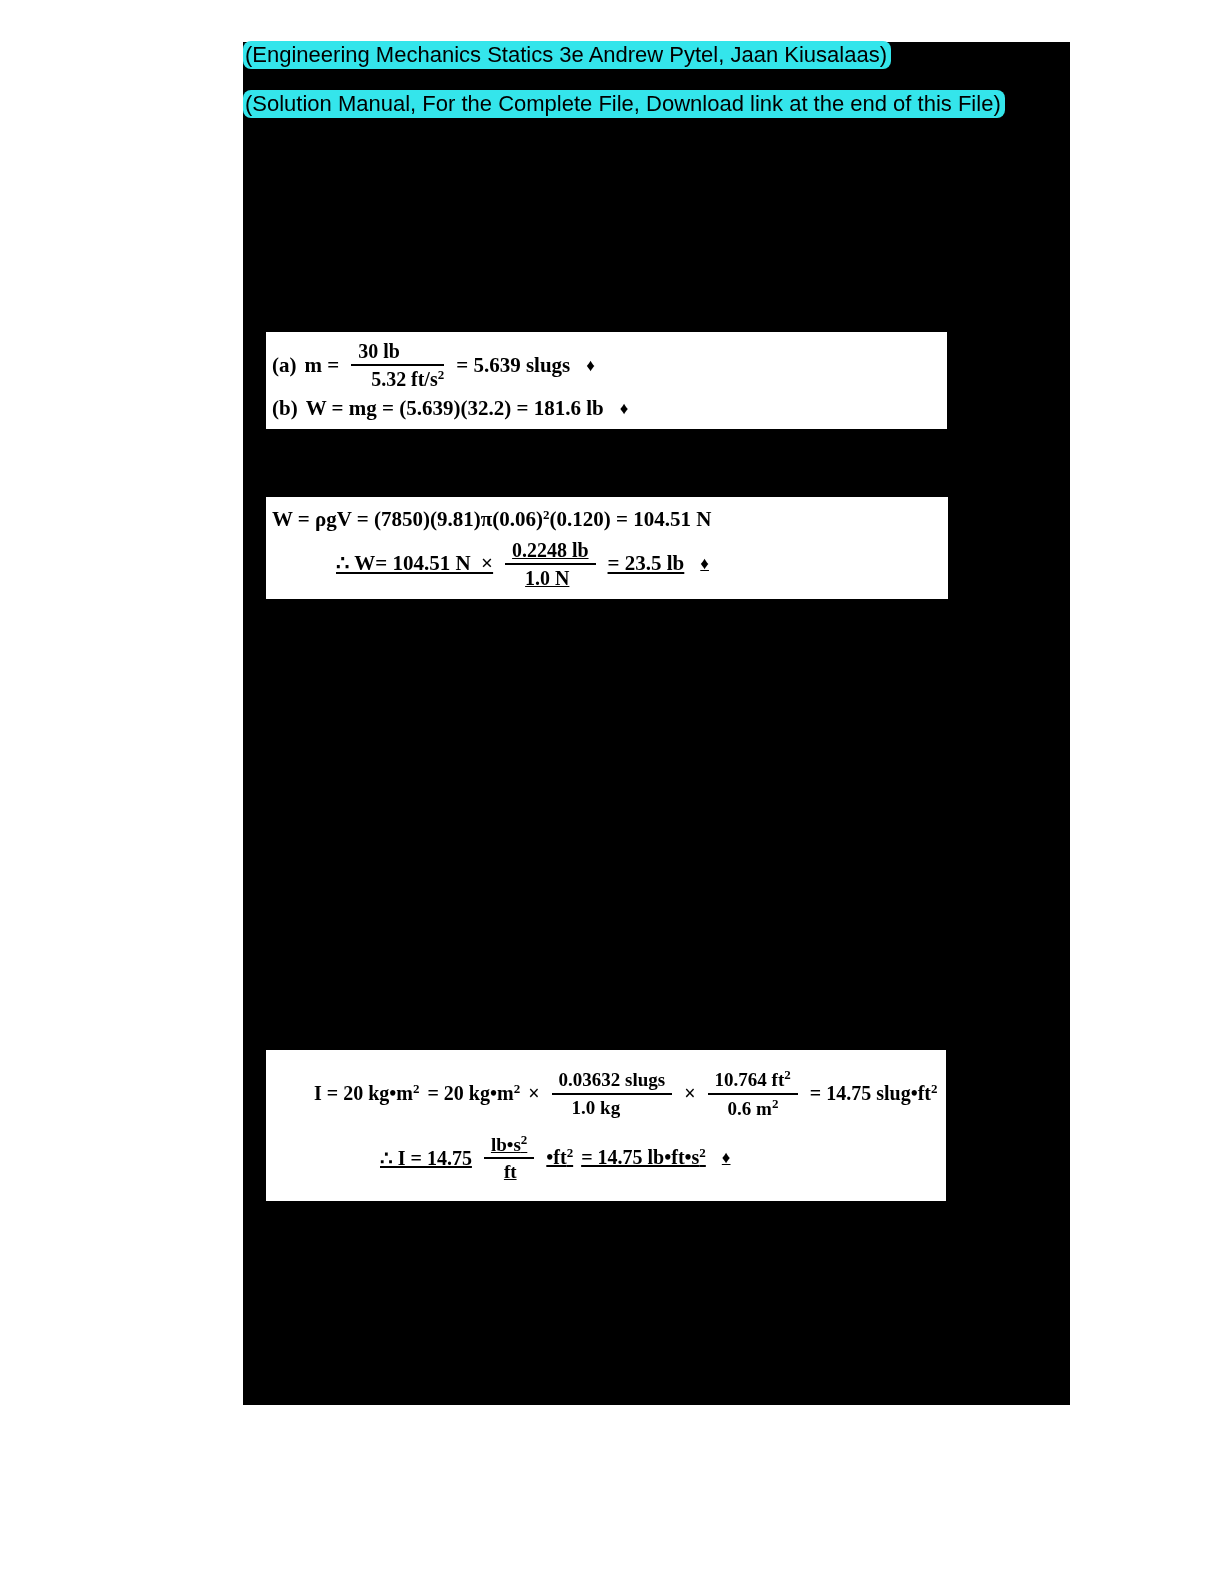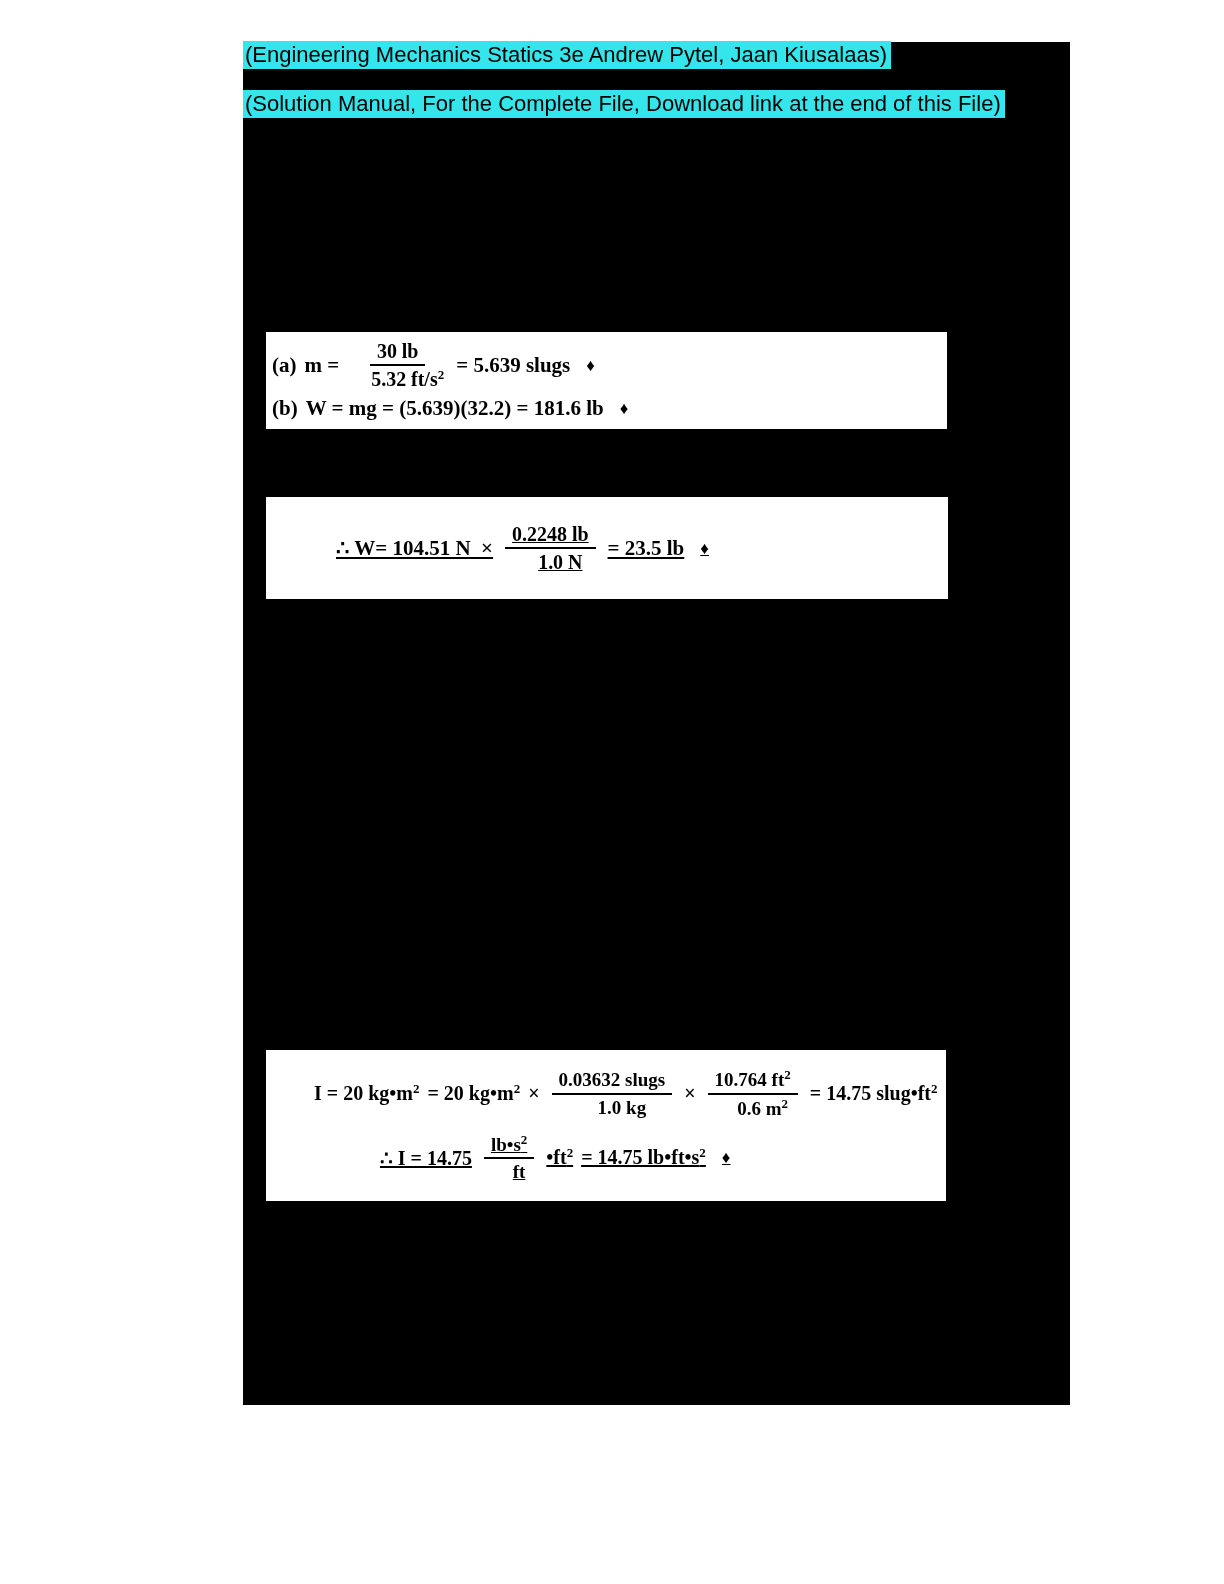--- a/index.html
+++ b/index.html
@@ -7,41 +7,41 @@
   body {
     width:1224px; height:1584px; position:relative;
     font-family:"Liberation Sans", sans-serif;
   }
   .panel {
     position:absolute; left:243px; top:42px; width:827px; height:1363px;
     background:var(--panel, #000);
   }
   
   .hl-line { position:absolute; left:0; font-size:22px; line-height:26px; color:#000; white-space:nowrap; }
-  .hl-line .hl-text { background:var(--hl, #34e5eb); padding:1px 4px 2px 2px; }
+  .hl-line .hl-text { background:var(--hl, #34e5eb); padding:1px 4px 2px 2px;border-radius:8px; }
   .hl1 { top:0; }
   .hl2 { top:49px; }
   
   .sol-box {
     position:absolute; background:#ffffff; color:#000;
     font-family:"Liberation Serif", serif; font-weight:700;
     font-size:21px; overflow:hidden;
     display:flex; flex-direction:column; justify-content:space-evenly;
   }
   .box1 { left:23px; top:290px; width:681px; height:97px;  padding:2px 0 2px 6px; }
   .box2 { left:23px; top:455px; width:682px; height:102px; padding:3px 0 3px 6px; }
   .box3 { left:23px; top:1008px; width:680px; height:151px; padding:4px 0 4px 18px; font-size:20px; }
   .eq-row { display:flex; align-items:center; column-gap:8px; white-space:pre; }
   .row-b2l2 { padding-left:64px;text-decoration:underline; }
   .row-b3l1 { padding-left:30px; }
   .row-b3l2 { padding-left:96px;text-decoration:underline; }
   .grp { white-space:pre; }
   .exp { font-size:13px; line-height:1; vertical-align:7px; }
   .frac {
-    display:inline-flex; flex-direction:column; align-items:center;
+    display:inline-flex; flex-direction:column; 
     line-height:1.12; margin:0 4px; font-size:0.95em;
   }
   .frac .num { border-bottom:2px solid #000; padding:0 7px 2px; white-space:pre; }
   .frac .den { padding-top:2px; white-space:pre;margin-left:20px; }
   .diamond { font-size:17px; margin-left:8px; line-height:1; }
 </style>
 </head>
 <body>
 
 <div class="panel">
@@ -65,20 +65,23 @@
       <span class="diamond">♦</span>
     </div>
     <div class="eq-row">
       <span class="grp">(b)</span>
       <span class="grp">W = mg = (5.639)(32.2) = 181.6 lb</span>
       <span class="diamond">♦</span>
     </div>
   </div>
 
   <div class="sol-box box2">
+    <div class="eq-row">
+      <span class="grp"><span>W = ρgV = (7850)(9.81)π(0.06)</span><sup class="exp">2</sup><span>(0.120) = 104.51 N</span></span>
+    </div>
     <div class="eq-row row-b2l2">
       <span class="grp">∴ W= 104.51 N  ×</span>
       <span class="frac">
         <span class="num">0.2248 lb</span>
         <span class="den">1.0 N</span>
       </span>
       <span class="grp">= 23.5 lb</span>
       <span class="diamond">♦</span>
     </div>
   </div>

